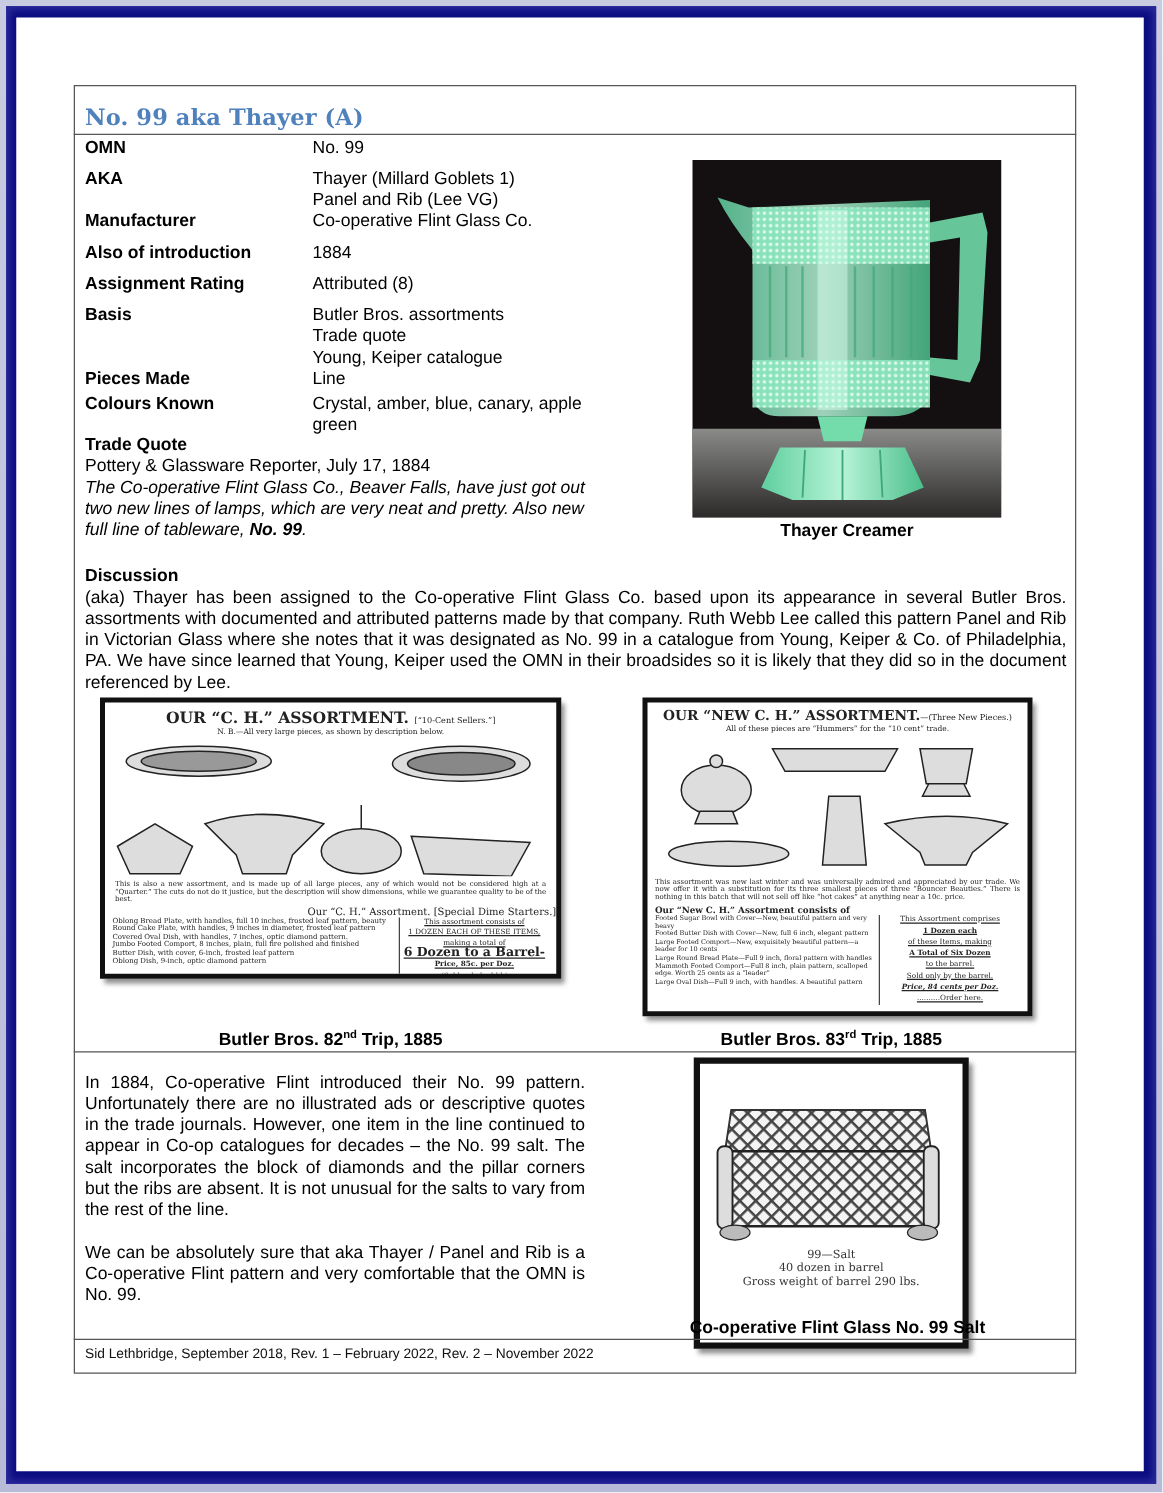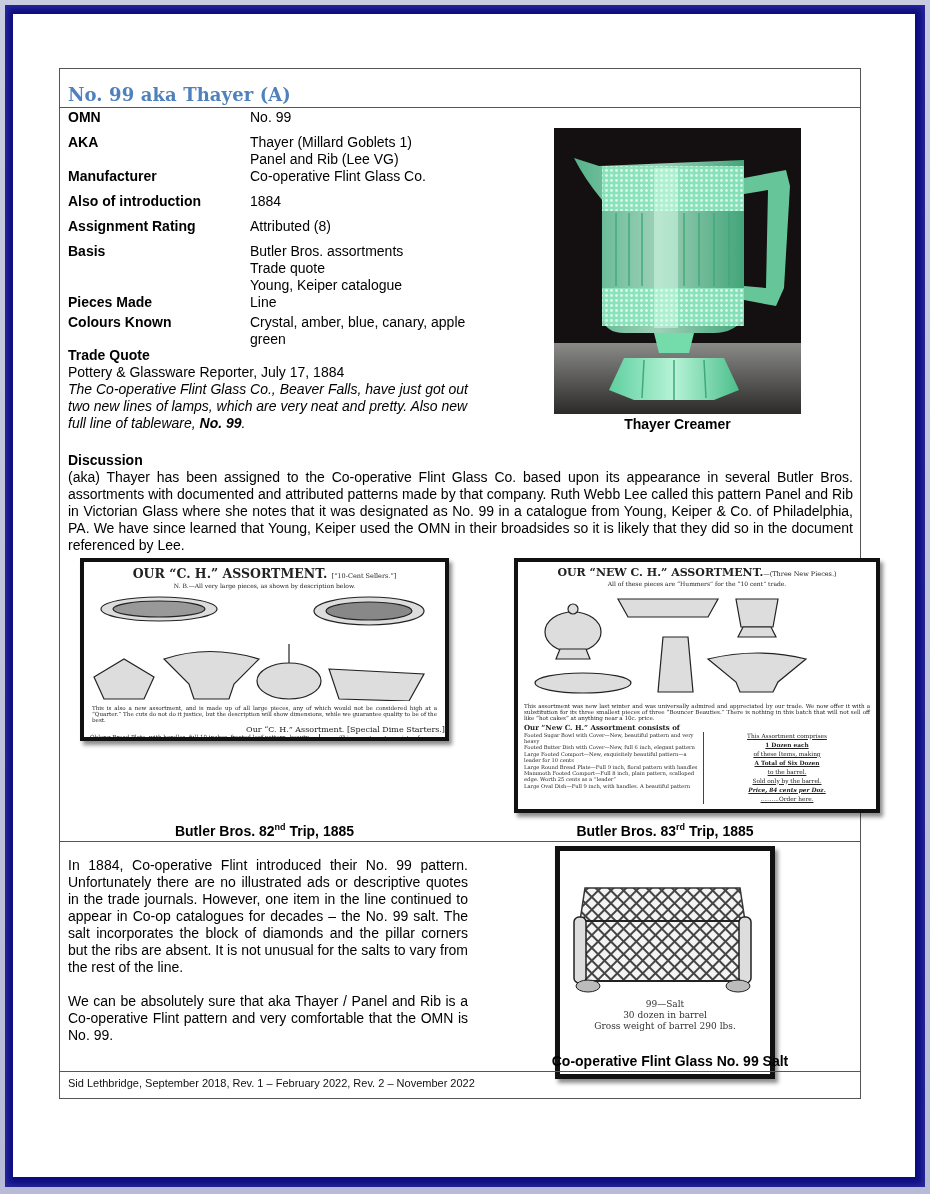--- a/index.html
+++ b/index.html
@@ -181,21 +181,21 @@
       </g>
   </svg>
 </div>
 <div class="caption" style="left:554px; top:416px; width:247px;">Thayer Creamer</div>
 
 <div class="discussion">
   <div class="lbl">Discussion</div>
   <div class="body">(aka) Thayer has been assigned to the Co-operative Flint Glass Co. based upon its appearance in several Butler Bros. assortments with documented and attributed patterns made by that company.    Ruth Webb Lee called this pattern Panel and Rib in Victorian Glass where she notes that it was designated as No. 99 in a catalogue from Young, Keiper &amp; Co. of Philadelphia, PA.  We have since learned that Young, Keiper used the OMN in their broadsides so it is likely that they did so in the document referenced by Lee.</div>
 </div>
 
-<div class="ad" style="left:80px; top:558px; width:369px; height:183px;">
+<div class="ad" style="left:80px; top:558px; width:369px; height:225px;">
   <div class="ad-title"><span>OUR “C. H.” ASSORTMENT.</span> <small>[“10-Cent Sellers.”]</small></div>
   <div class="ad-sub">N. B.—All very large pieces, as shown by description below.</div>
   <svg width="361" height="112" viewBox="0 0 361 112">
     <g fill="#ddd" stroke="#222" stroke-width="1.2">
       <ellipse cx="75" cy="20" rx="58" ry="12"></ellipse>
         <ellipse cx="75" cy="20" rx="46" ry="8" fill="#999"></ellipse>
       <ellipse cx="285" cy="22" rx="55" ry="14"></ellipse>
         <ellipse cx="285" cy="22" rx="43" ry="9" fill="#888"></ellipse>
       <path d="M10 88 L40 70 L70 88 L60 110 L20 110 Z"></path>
       <path d="M80 70 Q125 55 175 70 L150 95 L145 110 L110 110 L105 95 Z"></path>
@@ -221,21 +221,21 @@
       <div>making a total of</div>
       <div style="font-size:10px;font-weight:bold;">6 Dozen to a Barrel-</div>
       <div style="font-weight:bold;">Price, 85c. per Doz.</div>
       <div>(Sold only by bbl.)</div>
       <div>................Order here.</div>
     </div>
   </div>
 </div>
 <div class="caption" style="left:80px; top:822px; width:369px;"><span>Butler Bros. 82</span><sup style="font-size:9px">nd</sup><span> Trip, 1885</span></div>
 
-<div class="ad" style="left:514px; top:558px; width:366px; height:255px;">
+<div class="ad" style="left:514px; top:558px; width:312px; height:255px;">
   <div class="ad-title" style="font-size:11px;"><span>OUR “NEW C. H.” ASSORTMENT.</span><small>—(Three New Pieces.)</small></div>
   <div class="ad-sub">All of these pieces are “Hummers” for the “10 cent” trade.</div>
   <svg width="294" height="112" viewBox="0 0 294 112">
     <g fill="#ddd" stroke="#222" stroke-width="1.2">
       <ellipse cx="55" cy="45" rx="28" ry="20"></ellipse>
         <circle cx="55" cy="22" r="5"></circle>
         <path d="M42 62 L68 62 L72 72 L38 72 Z"></path>
       <path d="M100 12 L200 12 L190 30 L110 30 Z"></path>
       <path d="M218 12 L260 12 L255 40 L223 40 Z"></path>
         <path d="M225 40 L253 40 L258 50 L220 50 Z"></path>
@@ -288,20 +288,20 @@
     </defs>
     <path d="M25 37 L180 37 L185 70 L20 70 Z" fill="url(#lat)" stroke="#333" stroke-width="1.5"></path>
     <rect x="20" y="70" width="165" height="60" fill="url(#lat)" stroke="#222" stroke-width="2"></rect>
     <rect x="14" y="66" width="12" height="66" rx="5" fill="#ddd" stroke="#222" stroke-width="1.5"></rect>
     <rect x="179" y="66" width="12" height="66" rx="5" fill="#ddd" stroke="#222" stroke-width="1.5"></rect>
     <ellipse cx="28" cy="135" rx="12" ry="6" fill="#bbb" stroke="#222"></ellipse>
     <ellipse cx="178" cy="135" rx="12" ry="6" fill="#bbb" stroke="#222"></ellipse>
   </svg>
   <div class="salt-text">
     <div>99—Salt</div>
-    <div>30 dozen in barrel</div>
+    <div>40 dozen in barrel</div>
     <div>Gross weight of barrel 290 lbs.</div>
   </div>
 </div>
 <div class="caption" style="left:520px; top:1053px; width:300px;">Co-operative Flint Glass No. 99 Salt</div>
 
 <div class="hr" style="top:1071px;"></div>
 <div class="footer">Sid Lethbridge, September  2018, Rev. 1 – February 2022, Rev. 2 – November 2022</div>
 
 </body></html>

